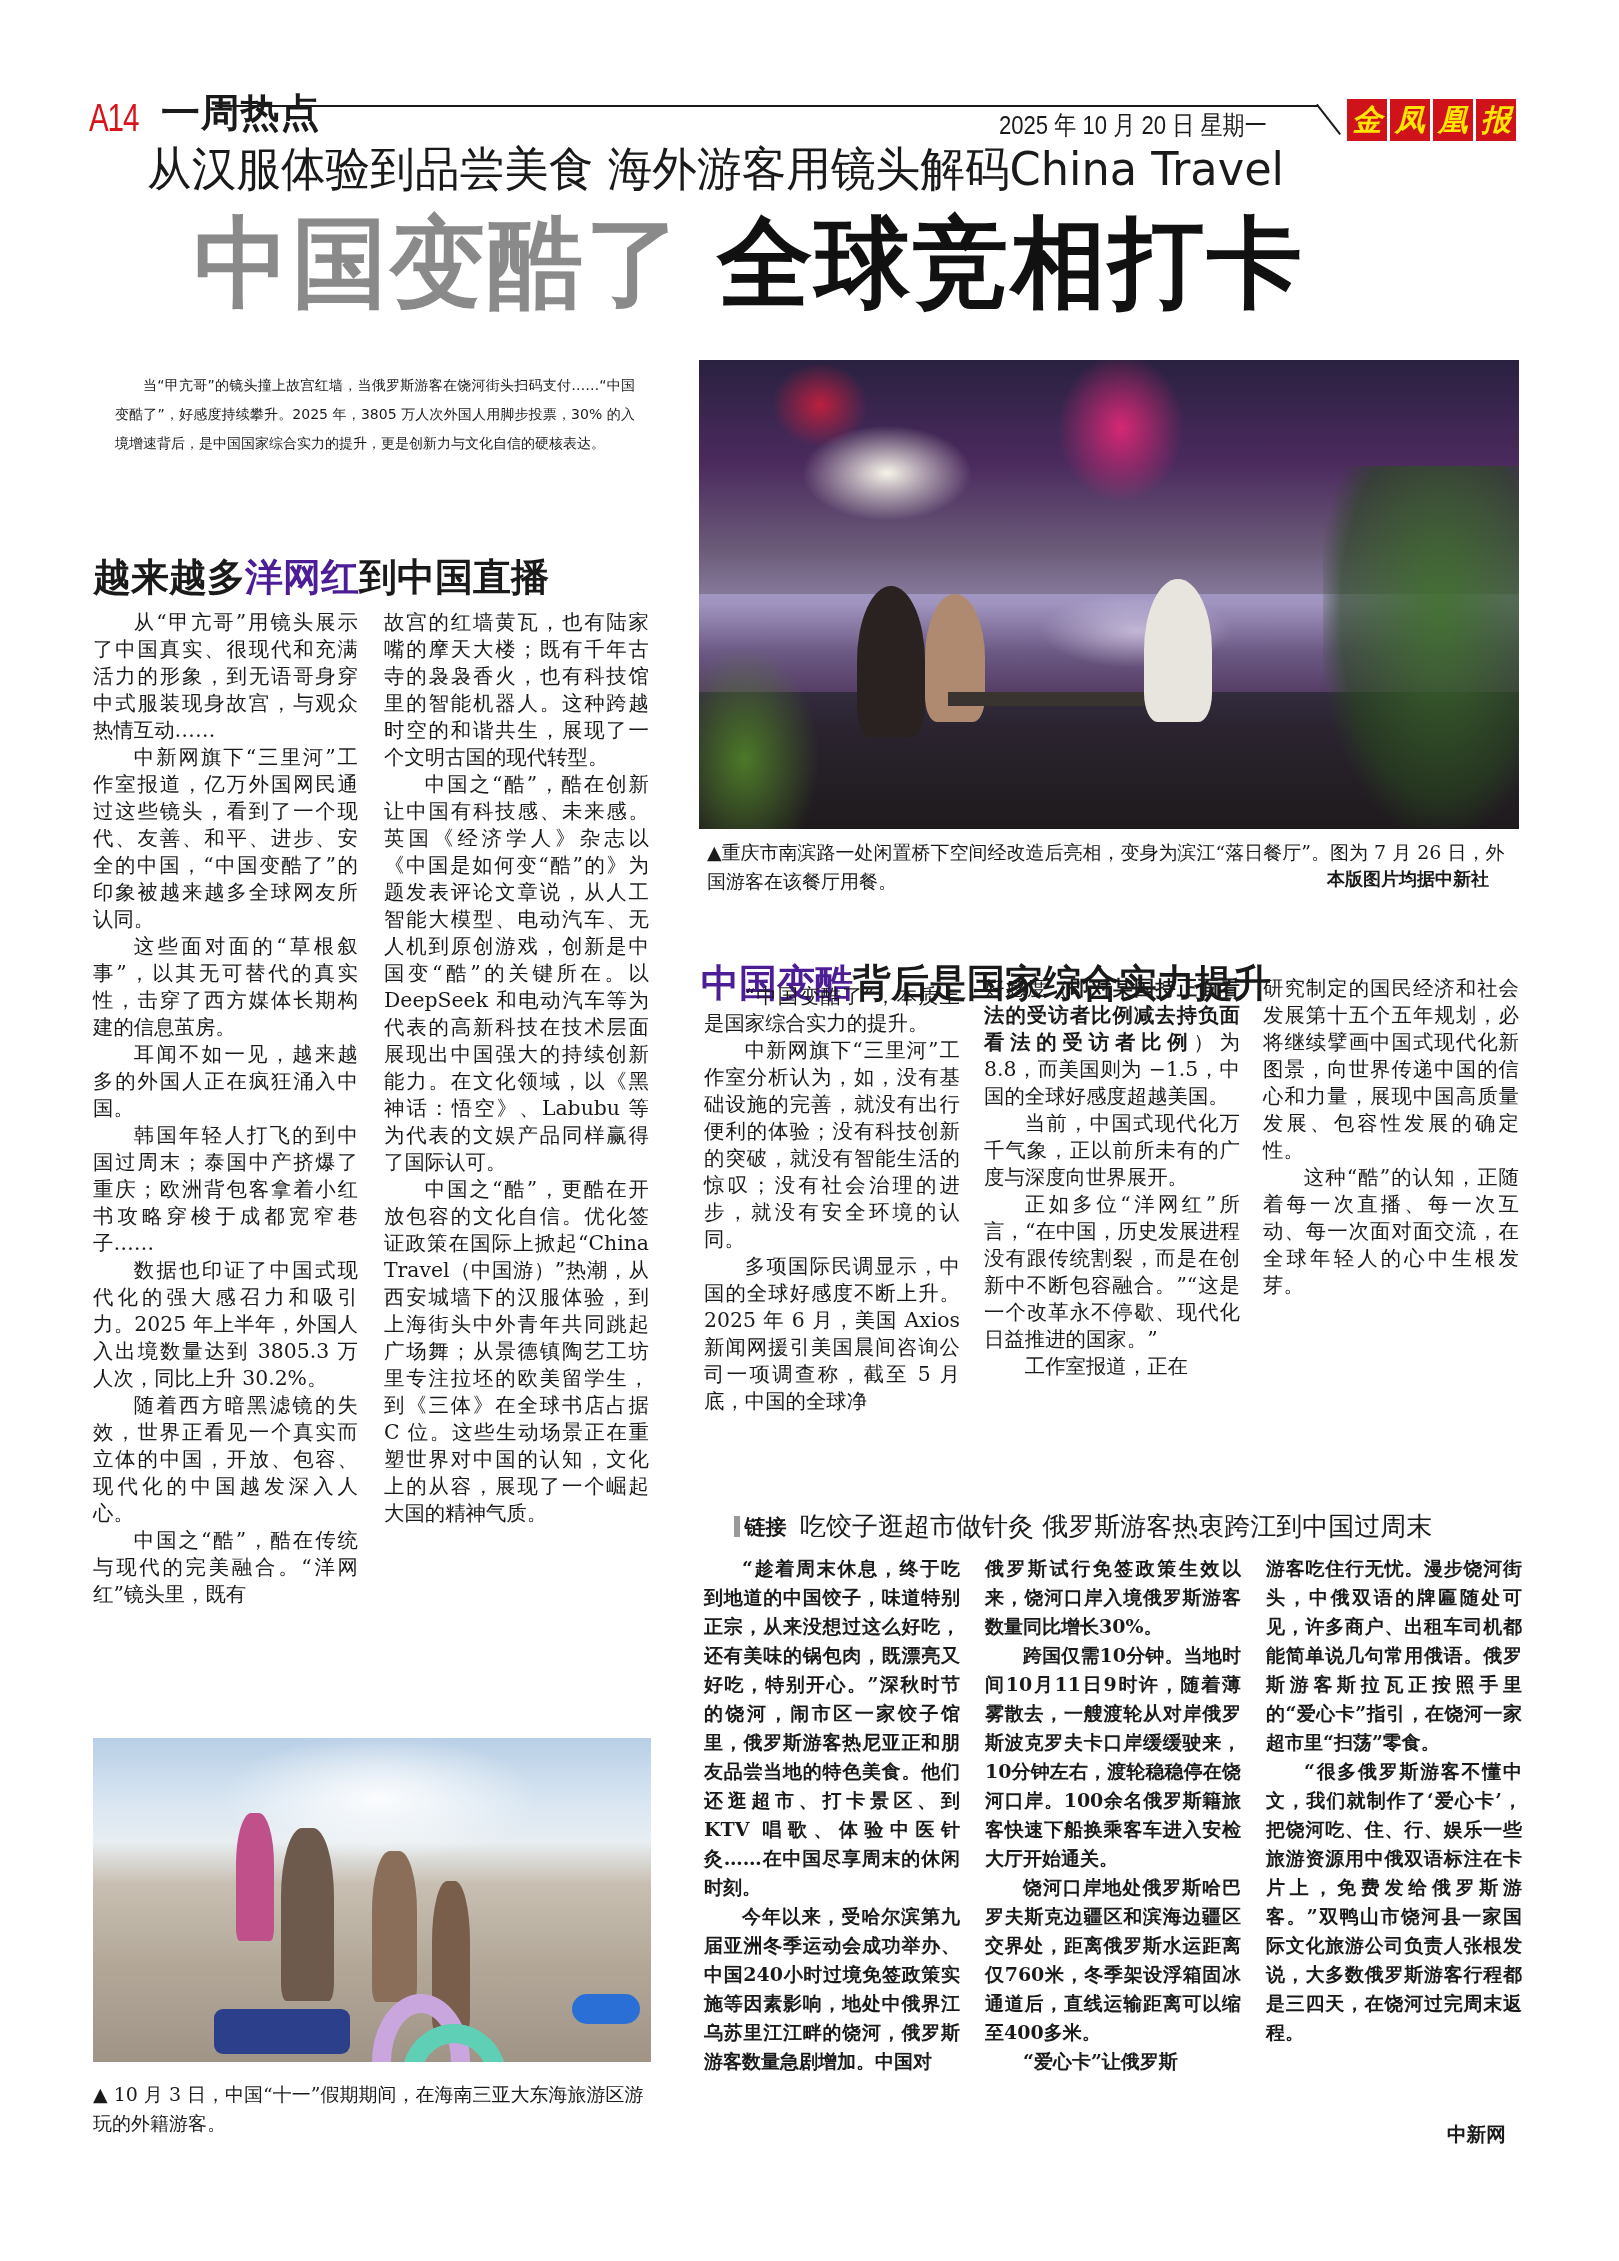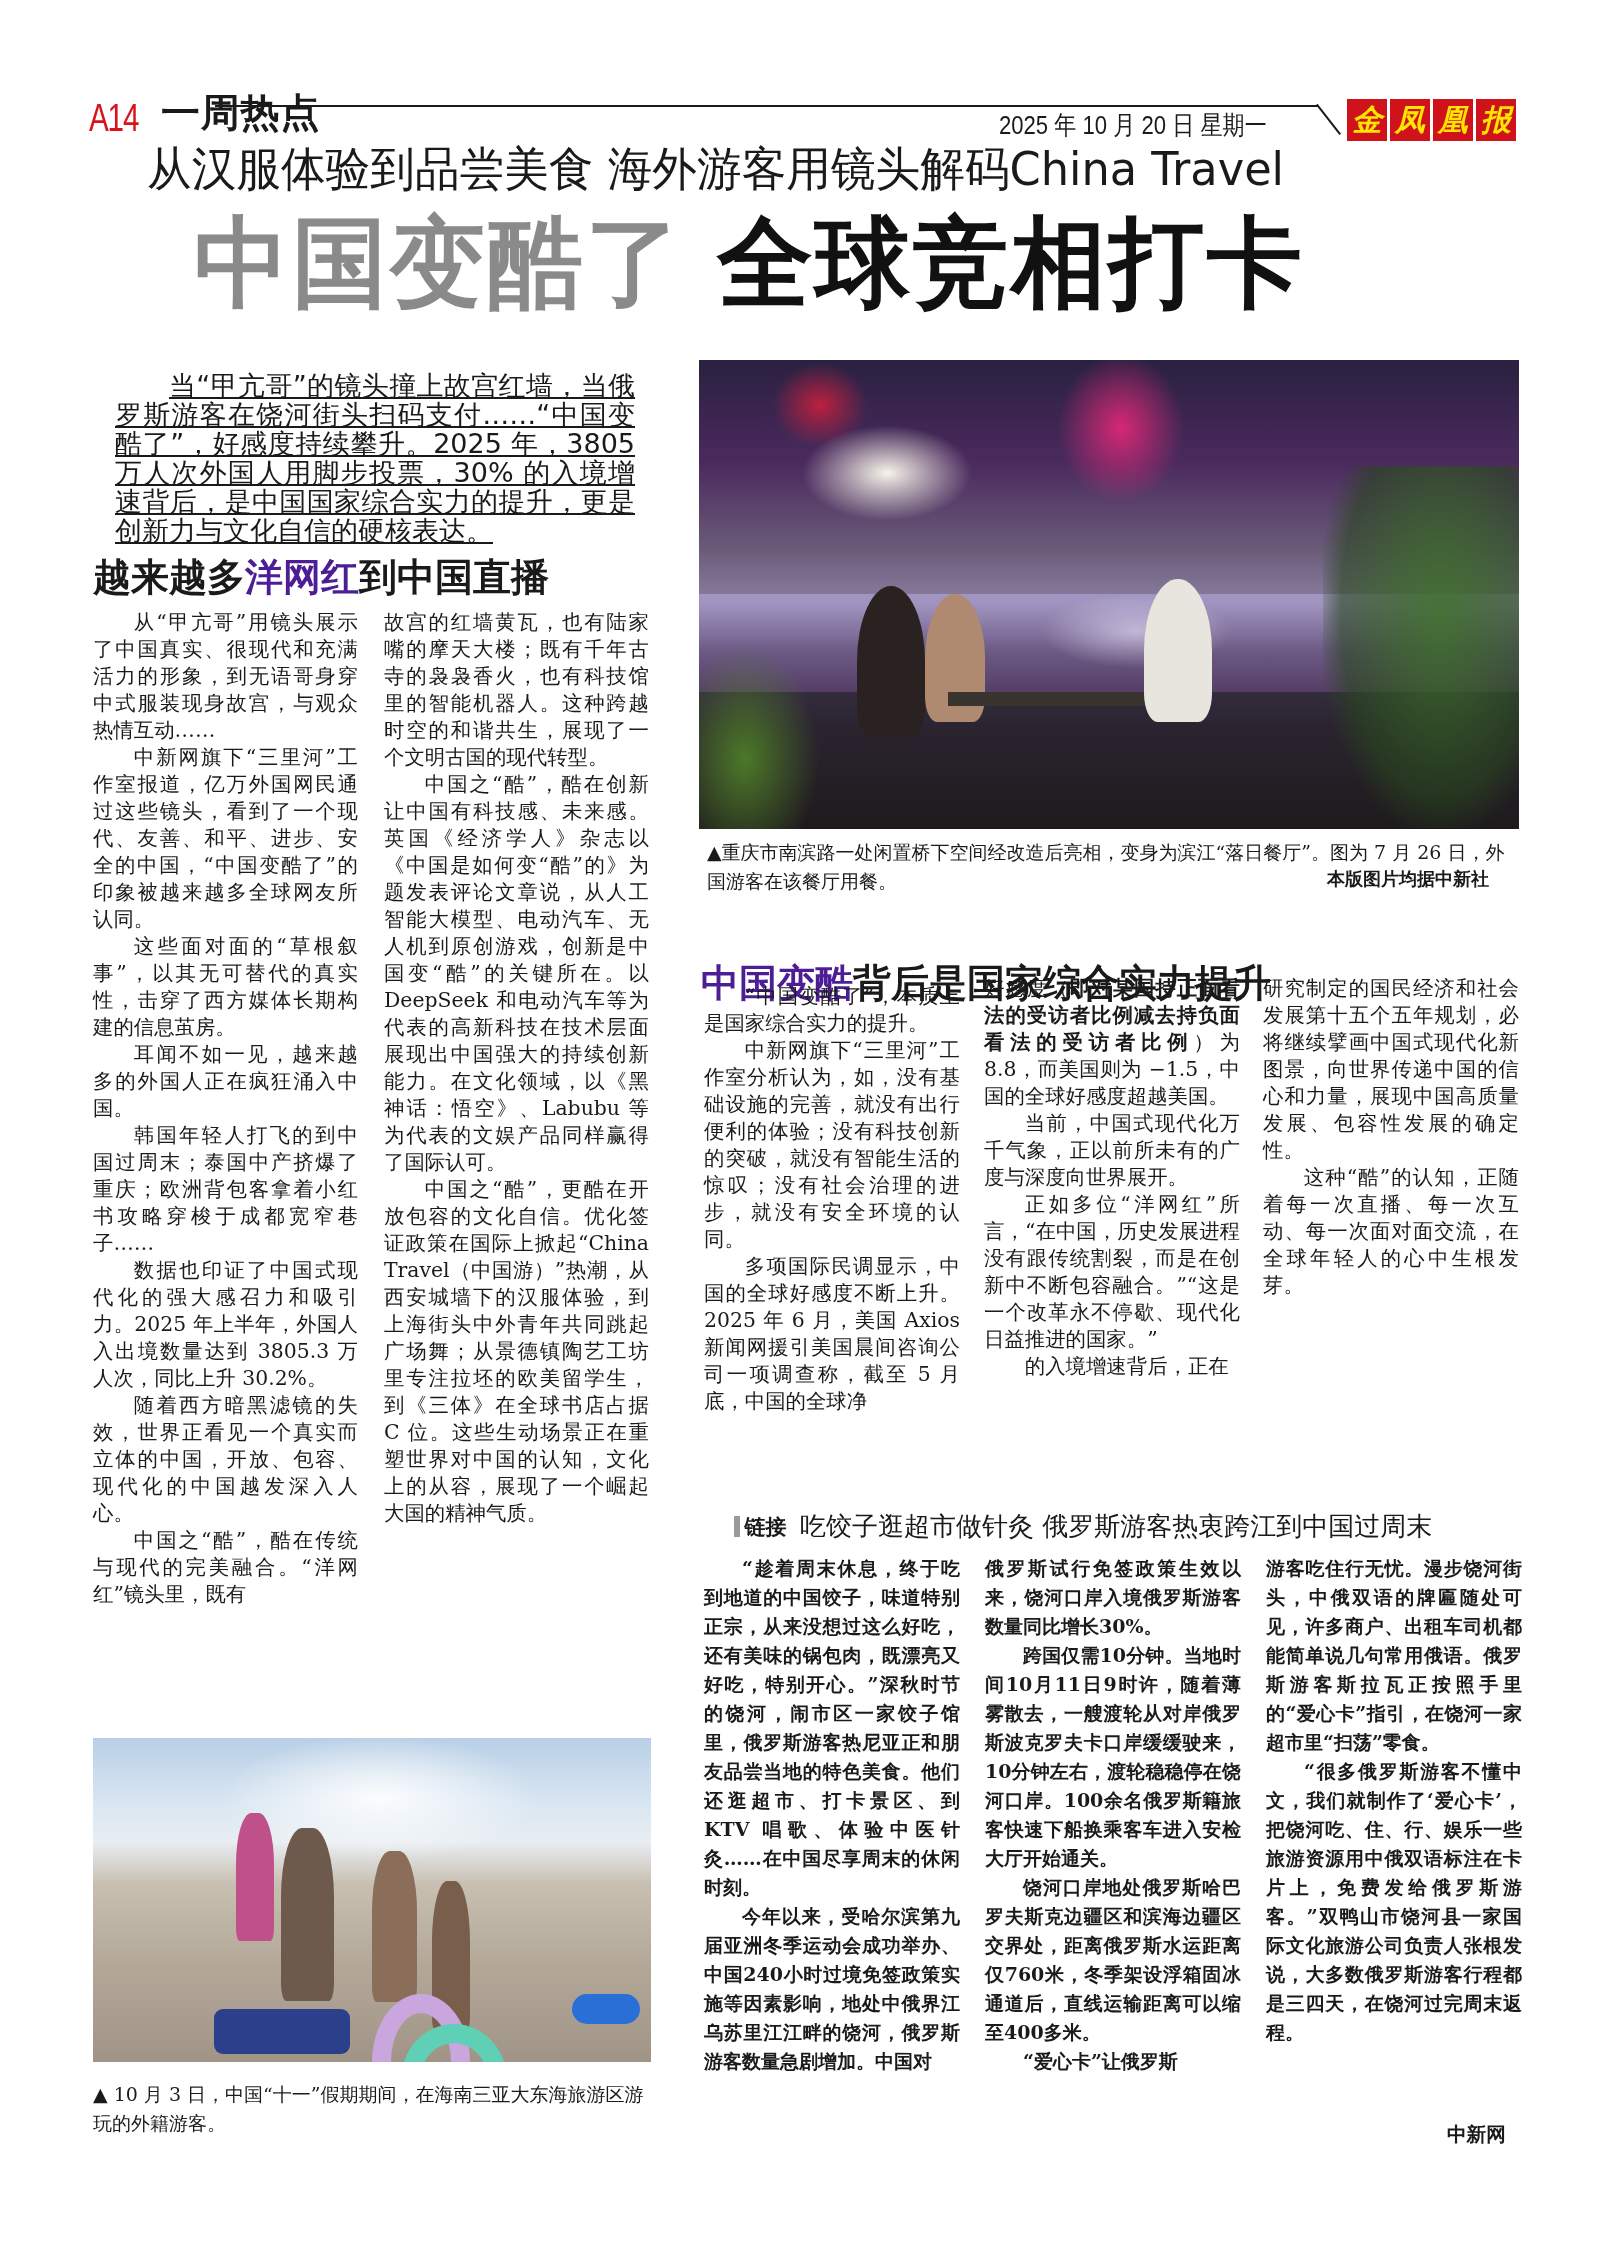--- a/index.html
+++ b/index.html
@@ -16,21 +16,21 @@
   .pub-date { left: 999px; top: 112px; font-family: "Liberation Sans", sans-serif; font-size: 26px; transform: scaleX(0.85); transform-origin: left top; line-height: 1; white-space: nowrap; }
   .logo { left: 1347px; top: 99px; display: flex; gap: 3px; }
   .logo span { width: 40px; height: 42px; background: #d0121b; color: #ffe600; font-family: "DejaVu Serif", serif; font-weight: bold; font-size: 30px; display: flex; align-items: center; justify-content: center; font-style: italic; }
 
   .subhead { left: 147px; top: 145px; font-family: "DejaVu Sans", sans-serif; font-size: 47px; line-height: 1; white-space: nowrap; letter-spacing: 0; transform: scaleX(0.95); transform-origin: left top; }
   .main-title { left: 194px; top: 213px; font-family: "DejaVu Sans", sans-serif; font-weight: bold; font-size: 99px; line-height: 1; white-space: nowrap; letter-spacing: 3px; transform: scaleX(0.96); transform-origin: left top; }
   .main-title .grey { color: #8a8a8a; }
   .main-title .black { color: #111; margin-left: 35px; }
 
   
-  .lead { left: 115px; top: 371px; width: 520px; font-family: "DejaVu Sans", sans-serif; font-size: 27px; line-height: 29px; text-align: justify; text-decoration: underline; }
+  .lead { left: 115px; top: 371px; width: 520px; font-family: "DejaVu Sans", sans-serif; font-size: 14px; line-height: 29px; text-align: justify; }
   .lead::first-line { }
   .indent { text-indent: 2em; }
 
   
   .sec-head { font-family: "DejaVu Sans", sans-serif; font-weight: bold; white-space: nowrap; line-height: 1; }
   .sec-head .hl { color: #4c1d95; }
   .sec1-head { left: 93px; top: 558px; font-size: 38px; }
   .sec2-head { left: 701px; top: 964px; font-size: 38px; }
 
   
@@ -148,21 +148,21 @@
 <div class="abs col colC">
   <p>“中国变酷了”，本质上是国家综合实力的提升。</p>
   <p>中新网旗下“三里河”工作室分析认为，如，没有基础设施的完善，就没有出行便利的体验；没有科技创新的突破，就没有智能生活的惊叹；没有社会治理的进步，就没有安全环境的认同。</p>
   <p>多项国际民调显示，中国的全球好感度不断上升。2025 年 6 月，美国 Axios 新闻网援引美国晨间咨询公司一项调查称，截至 5 月底，中国的全球净</p>
 </div>
 
 <div class="abs col colD">
   <p class="noind"><span>好感度（</span><span class="kai">即对某国持正面看法的受访者比例减去持负面看法的受访者比例</span><span>）为 8.8，而美国则为 −1.5，中国的全球好感度超越美国。</span></p>
   <p>当前，中国式现代化万千气象，正以前所未有的广度与深度向世界展开。</p>
   <p>正如多位“洋网红”所言，“在中国，历史发展进程没有跟传统割裂，而是在创新中不断包容融合。”“这是一个改革永不停歇、现代化日益推进的国家。”</p>
-  <p>的入境增速背后，正在</p>
+  <p>工作室报道，正在</p>
 </div>
 
 <div class="abs col colE">
   <p class="noind">研究制定的国民经济和社会发展第十五个五年规划，必将继续擘画中国式现代化新图景，向世界传递中国的信心和力量，展现中国高质量发展、包容性发展的确定性。</p>
   <p>这种“酷”的认知，正随着每一次直播、每一次互动、每一次面对面交流，在全球年轻人的心中生根发芽。</p>
 </div>
 
 <div class="abs link-head">
   <span class="bar"></span>
   <span class="tag">链接</span>

